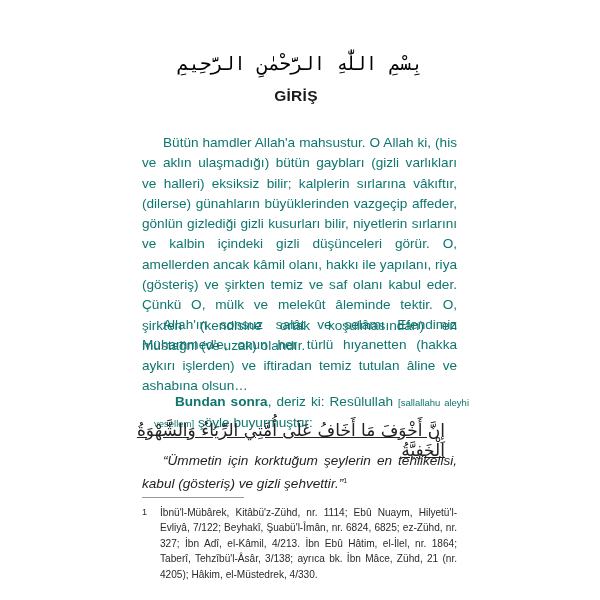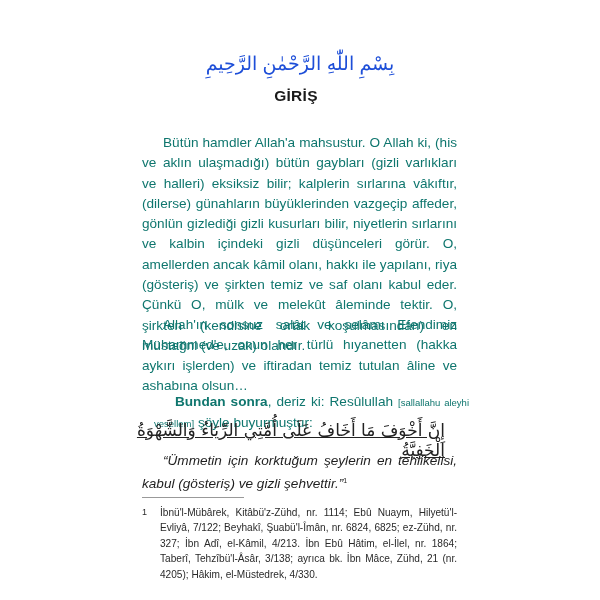--- a/index.html
+++ b/index.html
@@ -1,18 +1,18 @@
 <!DOCTYPE html>
 <html><head>
   <meta charset="utf-8">
   <style>
     html, body { margin: 0; padding: 0; background: #ffffff; }
     body { width: 600px; height: 600px; position: relative; overflow: hidden; color: #1a1a1a; font-family: "Liberation Sans", sans-serif; }
     .page { position: absolute; left: 0; top: 0; width: 600px; height: 600px; }
-    .basmala { position: absolute; left: 0; width: 600px; top: 52px; text-align: center; font-family: Liberation Sans, sans-serif; font-size: 19px; color: #1d4ed8; direction: rtl; }
+    .basmala { position: absolute; left: 0; width: 600px; top: 52px; text-align: center; font-family: Liberation Mono, monospace; font-size: 19px; color: #000000; direction: rtl; }
     .title { position: absolute; left: 0; width: 592px; top: 87px; text-align: center; font-weight: bold; font-size: 15.5px; letter-spacing: 0.3px; color: #1a1a1a; }
     .body { position: absolute; left: 142px; width: 315px; font-size: 13.6px; line-height: 20.3px; text-align: justify; color: #0f766e; }
     .p1 { top: 133px; }
     .p2 { top: 315px; }
     .p3 { top: 380px; }
     .indent { text-indent: 21px; }
     .small-inline { font-size: 9.5px; }
     .b { font-weight: bold; }
     .hadith-ar { position: absolute; left: 130px; width: 315px; top: 420px; text-align: right; direction: rtl; font-family: "DejaVu Sans", sans-serif; font-size: 17px; color: #222; text-decoration: underline; }
     .quote { position: absolute; left: 142px; width: 315px; top: 451px; font-size: 13.6px; line-height: 20.3px; font-style: italic; text-align: justify; color: #1f1f1f; }

